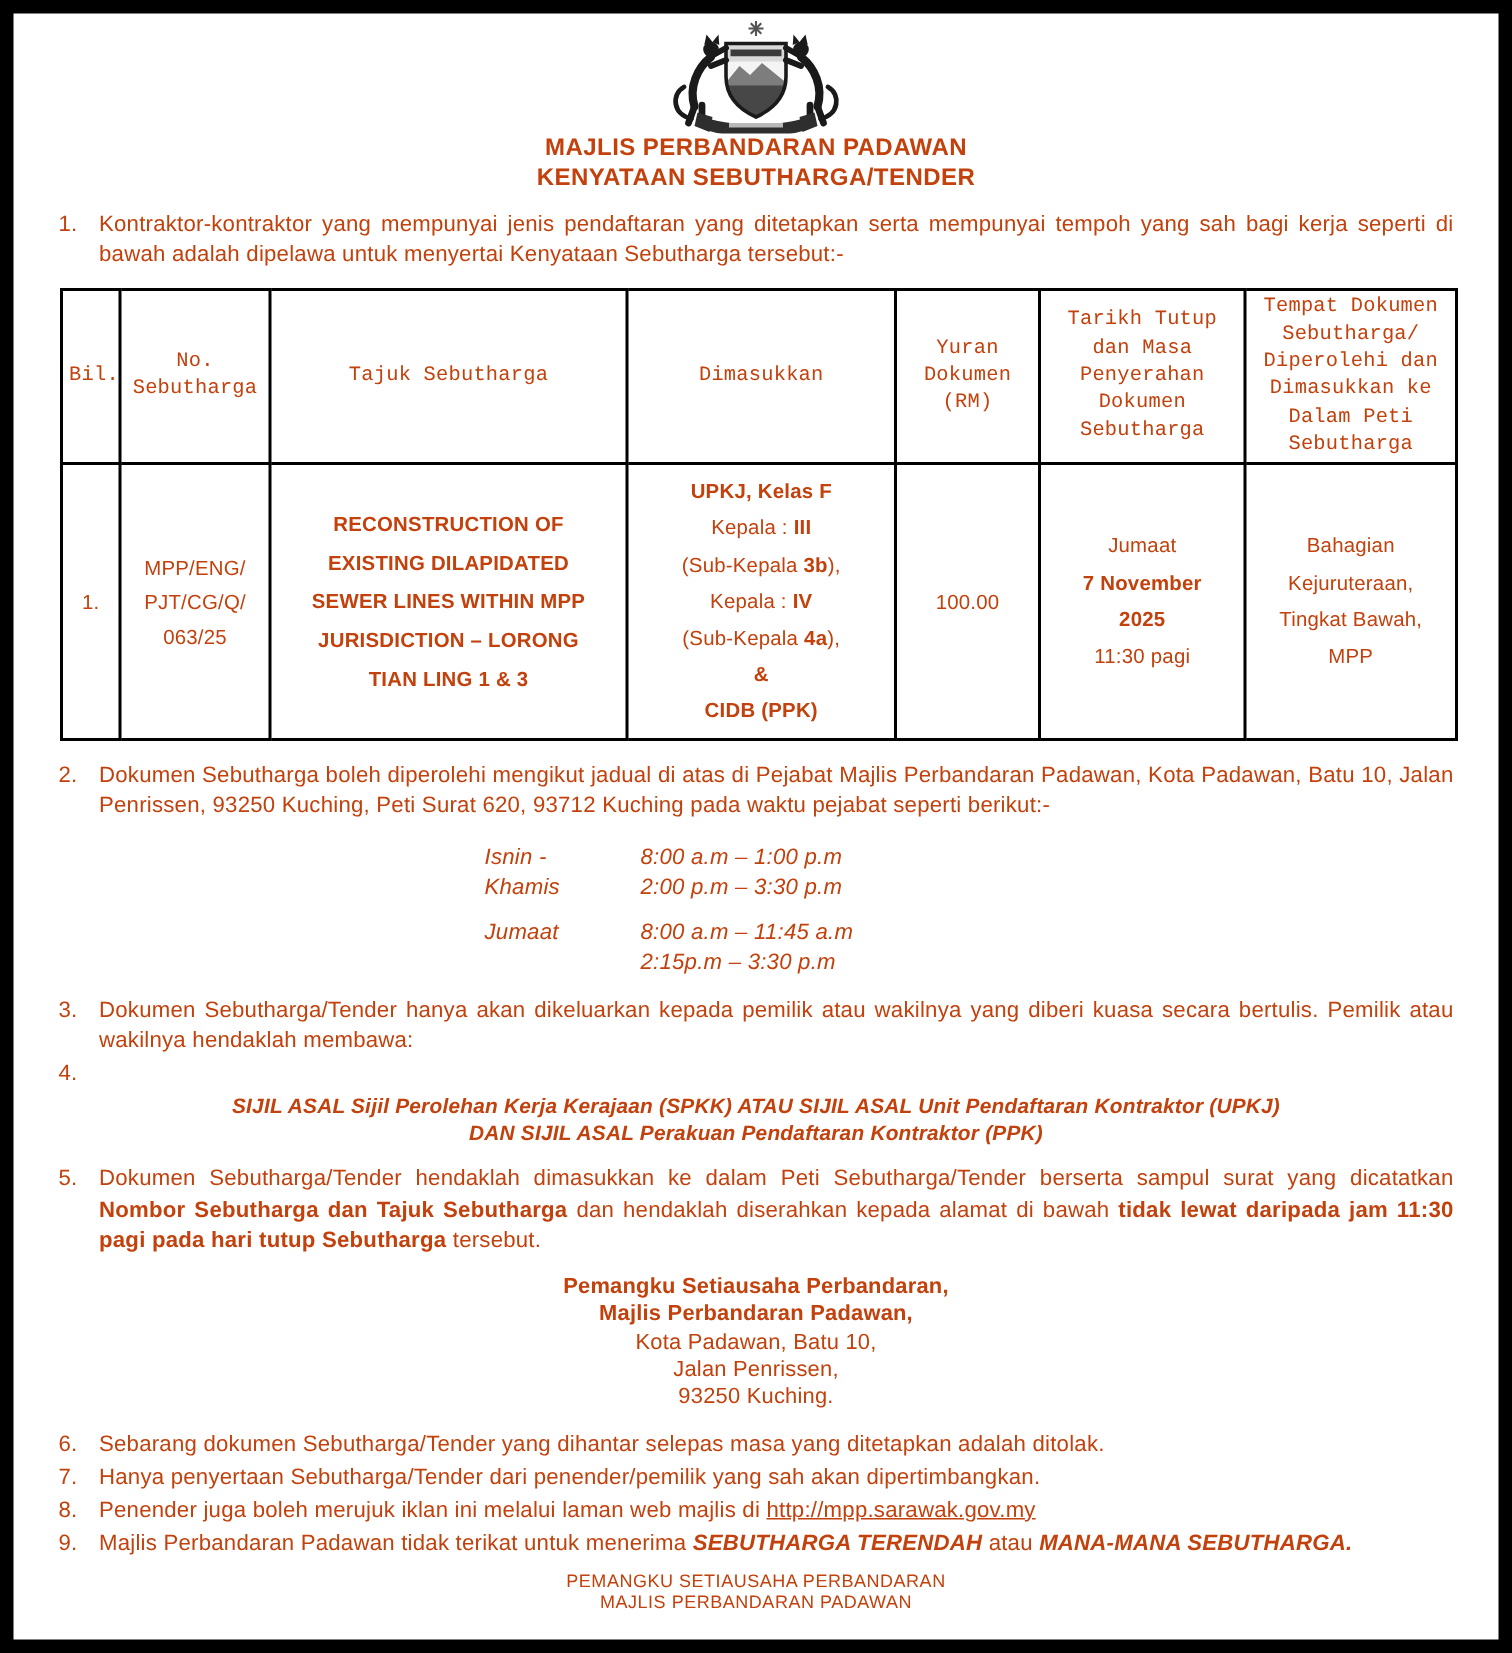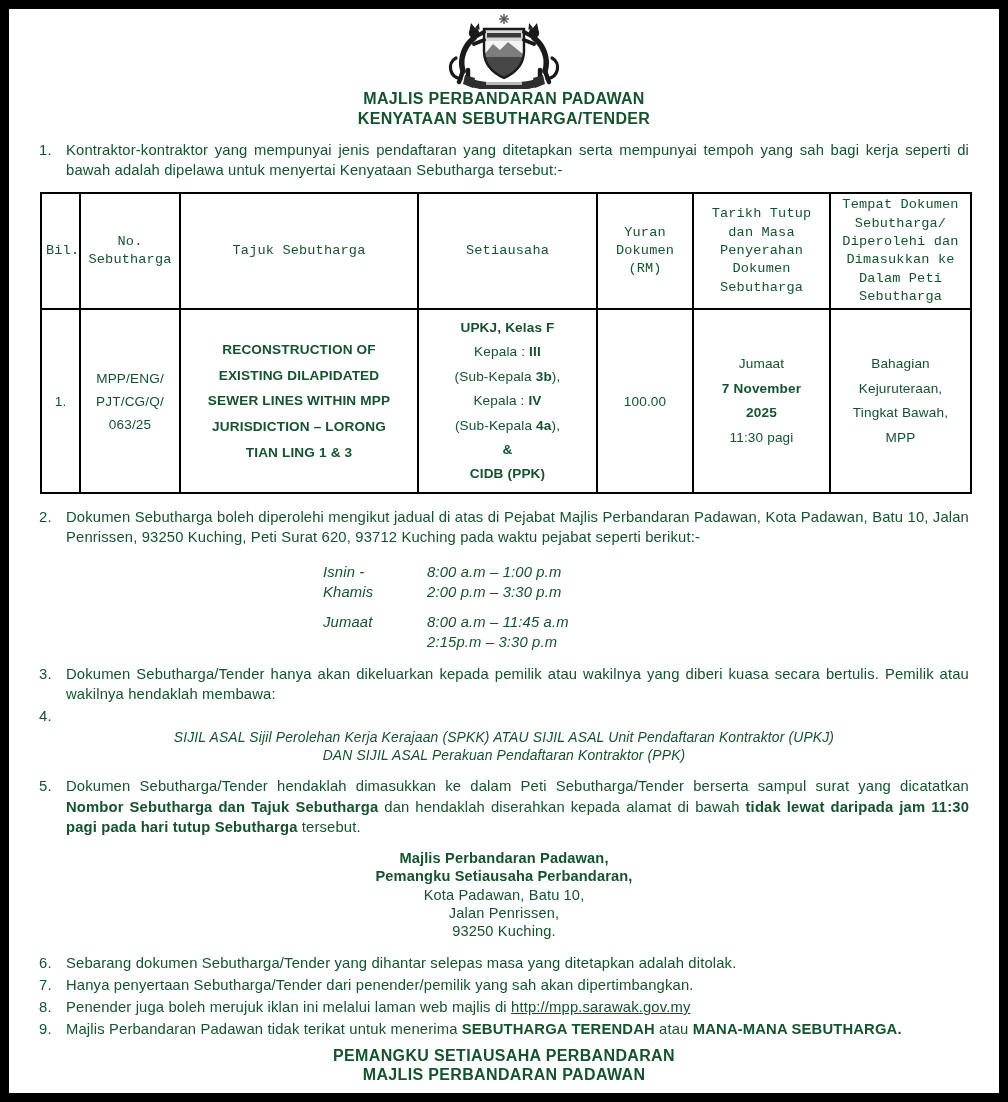--- a/index.html
+++ b/index.html
@@ -6,21 +6,21 @@
   .page {
     position:relative;
     width:1008px; height:1102px;
     box-sizing:border-box;
     margin:0 auto;
     background:#ffffff;
     border:9px solid #000;
     padding:2px 30px 0 30px;
     overflow:hidden;
     font-family:"Liberation Sans", sans-serif;
-    color:#14532d;
+    color:#c2410c;
     letter-spacing:0.15px;
   }
   .header { text-align:center; }
   .crest { display:block; margin:2px auto 0 auto; }
   .title-line { font-weight:bold; font-size:16px; line-height:1.22; letter-spacing:0.3px; }
 
   .clause { display:flex; font-size:14.8px; line-height:1.36; margin-top:12px; }
   .clause .num { flex:0 0 27px; }
   .clause .txt { flex:1; }
   .clause.justify .txt { text-align:justify; }
@@ -29,36 +29,36 @@
   table.quote { border-collapse:collapse; table-layout:fixed; width:930px; margin:12px 0 0 1px; }
   table.quote td { border:2px solid #000; padding:2px 4px; text-align:center; vertical-align:middle; font-size:13.6px; }
   tr.thead td { height:96px; line-height:1.35;font-family:Liberation Mono, monospace; }
   tr.tbody td { height:178px; }
   .cell-tajuk div { line-height:1.9;font-weight:bold; }
   .cell-pend div { line-height:1.8; }
   .cell-tarikh div { line-height:1.8; }
   .cell-tempat div { line-height:1.8; }
   .cell-no div { line-height:1.7; }
   .b { font-weight:bold; }
-  .bi { font-weight:bold; }
+  .bi { font-weight:bold; font-style:italic; }
 
   .schedule { margin:14px 0 0 284px; font-size:14.8px; line-height:1.36;font-style:italic; }
   .sched-row { display:flex; }
   .sched-gap { height:10px; }
   .sched-day { flex:0 0 104px; }
   .sched-times { flex:1; }
 
   .certs { text-align:center; font-size:13.9px; line-height:1.3; margin-top:2px; }
-  .certs div { font-weight:normal; font-style:italic; white-space:nowrap; }
+  .certs div { font-weight:bold; font-style:italic; white-space:nowrap; }
 
   .address { text-align:center; font-size:14.6px; line-height:1.26; margin-top:12px; }
 
   .link { text-decoration:underline; }
 
-  .footer { text-align:center; font-weight:bold; font-size:16px; line-height:1.18; letter-spacing:0.35px; margin-top:8px; }
+  .footer { text-align:center; font-weight:normal; font-size:12px; line-height:1.18; letter-spacing:0.35px; margin-top:8px; }
 </style>
 </head>
 <body>
 
 <div class="page">
 
   <div class="header">
     <svg class="crest" width="150" height="76" viewBox="0 0 150 76">
       <g stroke="#555" stroke-width="1.4">
         <line x1="75" y1="1" x2="75" y2="11"></line>
@@ -127,21 +127,21 @@
         <col style="width:179px">
       <col style="width:96px">
         <col style="width:137px">
         <col style="width:141px">
     </colgroup>
     <tbody>
         <tr class="thead">
       <td>Bil.</td>
       <td>No. Sebutharga</td>
       <td>Tajuk Sebutharga</td>
-      <td>Setiausaha</td>
+      <td>Dimasukkan</td>
       <td>Yuran Dokumen (RM)</td>
       <td>Tarikh Tutup dan Masa Penyerahan Dokumen Sebutharga</td>
       <td>Tempat Dokumen Sebutharga/ Diperolehi dan Dimasukkan ke Dalam Peti Sebutharga</td>
     </tr>
     <tr class="tbody">
       <td>1.</td>
       <td class="cell-no">
         <div>MPP/ENG/</div>
         <div>PJT/CG/Q/</div>
         <div>063/25</div>
@@ -221,22 +221,22 @@
     <div>SIJIL ASAL Sijil Perolehan Kerja Kerajaan (SPKK) ATAU  SIJIL ASAL Unit Pendaftaran Kontraktor (UPKJ)</div>
     <div>DAN SIJIL ASAL Perakuan Pendaftaran Kontraktor (PPK)</div>
   </div>
 
   <div class="clause justify">
     <span class="num">5.</span>
     <div class="txt"><span>Dokumen Sebutharga/Tender hendaklah dimasukkan ke dalam Peti Sebutharga/Tender berserta sampul surat yang dicatatkan </span><span class="b">Nombor Sebutharga dan Tajuk Sebutharga</span><span> dan hendaklah diserahkan kepada alamat di bawah </span><span class="b">tidak lewat daripada jam 11:30 pagi pada hari tutup Sebutharga</span><span> tersebut.</span></div>
   </div>
 
   <div class="address">
+    <div class="b">Pemangku Setiausaha Perbandaran,</div>
     <div class="b">Majlis Perbandaran Padawan,</div>
-    <div class="b">Pemangku Setiausaha Perbandaran,</div>
     <div>Kota Padawan, Batu 10,</div>
     <div>Jalan Penrissen,</div>
     <div>93250 Kuching.</div>
   </div>
 
   <div class="clause">
     <span class="num">6.</span>
     <div class="txt">Sebarang dokumen Sebutharga/Tender yang dihantar selepas masa yang ditetapkan adalah ditolak.</div>
   </div>
   <div class="clause tight">

